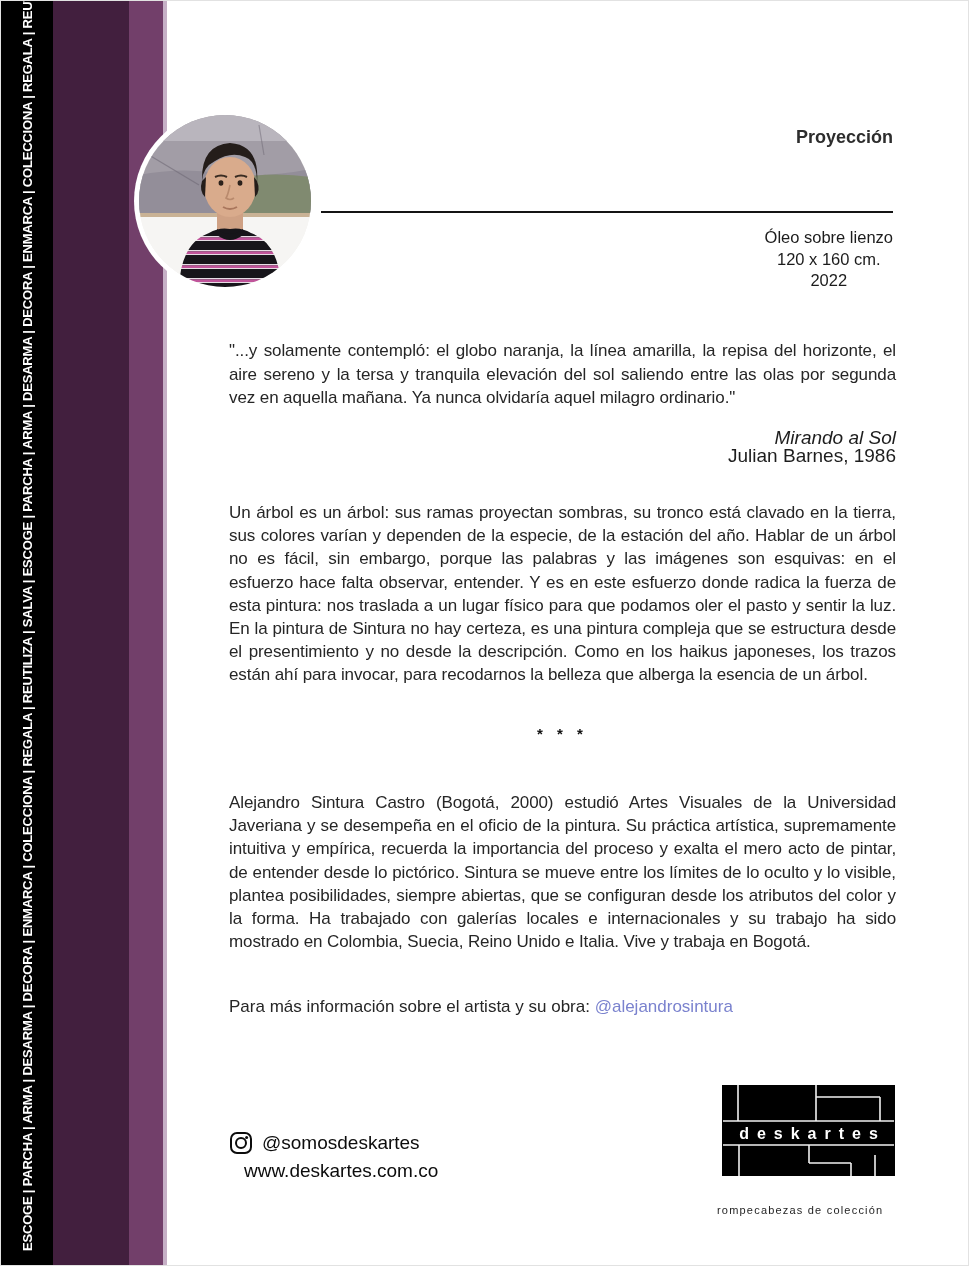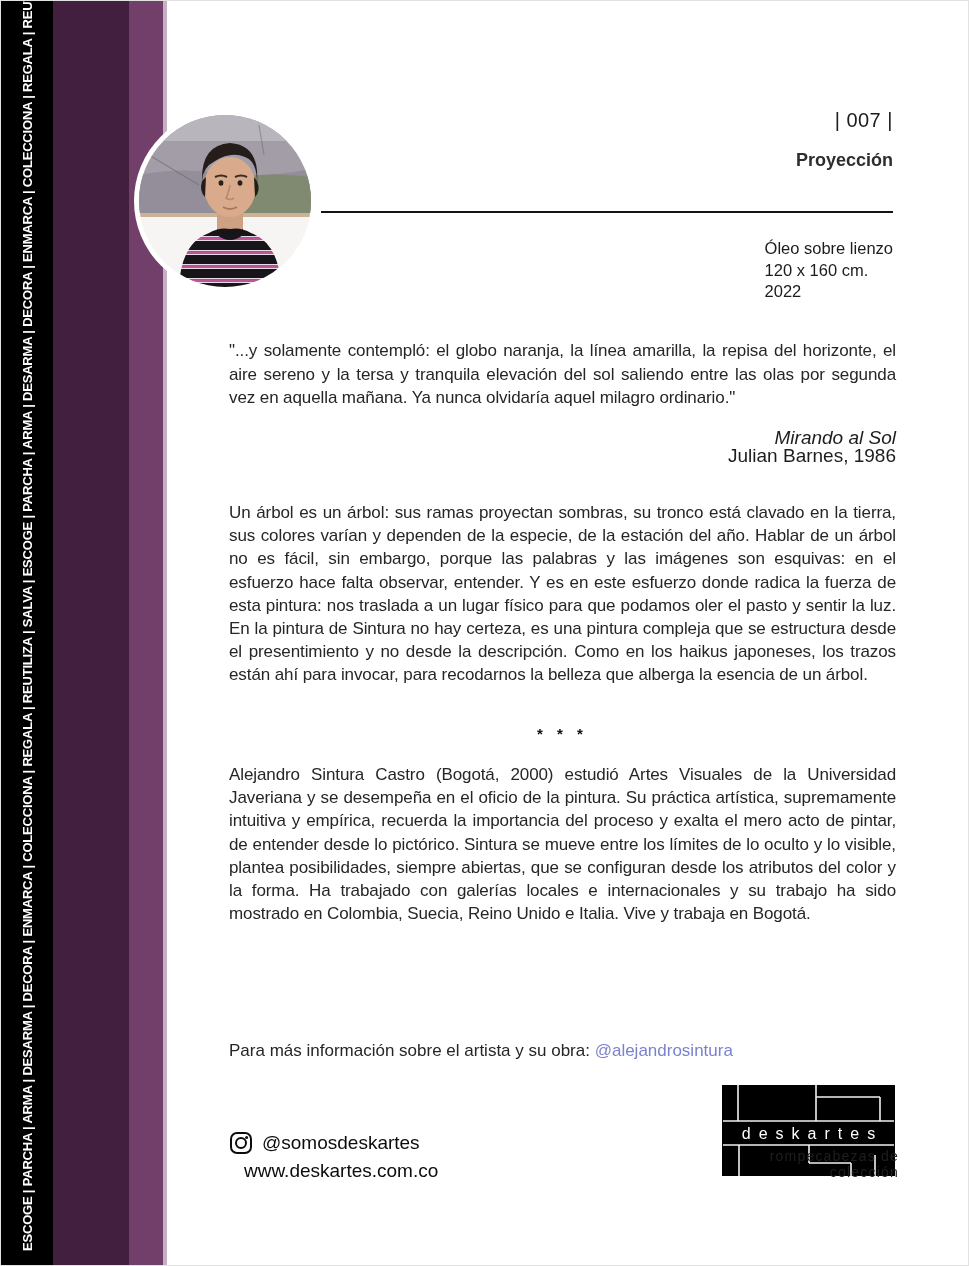--- a/index.html
+++ b/index.html
@@ -30,52 +30,52 @@
   .avatar{position:absolute;left:138px;top:114px;width:172px;height:172px;
     border-radius:50%;overflow:hidden;background:#f3f2f0;}
   .avatar svg{display:block;}
 
   
   .header{position:absolute;right:75px;top:108px;text-align:right;}
   .h-number{font-size:20px;color:#1c1c1c;letter-spacing:0.5px;}
   .h-name{font-size:29px;font-weight:700;color:#000;letter-spacing:0.2px;margin-top:4px;}
   .h-work{font-size:18px;color:#2d2d2d;margin-top:18px;font-weight:bold;}
   .rule{position:absolute;left:320px;right:75px;top:210px;height:2px;background:#141414;}
-  .meta{position:absolute;right:75px;top:226px;text-align:left;
-        font-size:16.5px;line-height:21.5px;color:#1c1c1c;margin-top:11px;}
+  .meta{position:absolute;right:75px;top:226px;text-align:center;
+        font-size:16.5px;line-height:21.5px;color:#1c1c1c;}
 
   
   .col{position:absolute;left:228px;width:667px;}
   .quote{top:338px;font-size:17px;line-height:23.5px;color:#262626;
          text-align:justify;letter-spacing:-0.1px;}
   .attrib{top:428px;text-align:right;font-size:19px;line-height:18px;color:#1d1d1d;}
   .attrib .it{font-style:italic;}
   .essay{top:500px;font-size:17px;line-height:23.2px;color:#262626;
          text-align:justify;letter-spacing:-0.1px;}
   .sep{top:724px;text-align:center;font-size:15px;font-weight:700;
        letter-spacing:5px;color:#111;}
-  .bio{top:762px;font-size:17px;line-height:23.2px;color:#262626;
+  .bio{top:790px;font-size:17px;line-height:23.2px;color:#262626;
        text-align:justify;letter-spacing:-0.1px;}
-  .info{top:996px;font-size:17px;color:#262626;margin-top:44px;}
+  .info{top:996px;font-size:17px;color:#262626;}
   .info a{color:#7a82ce;text-decoration:none;}
 
   
   .ig-row{position:absolute;left:228px;top:1130px;display:flex;align-items:center;gap:9px;}
   .ig-row .txt{font-size:19px;color:#0c0c0c;}
   .web{position:absolute;left:228px;top:1159px;font-size:19px;color:#0c0c0c;
        text-decoration:none;display:block;margin-left:15px;}
 
   
   .logo{position:absolute;left:721px;top:1084px;width:173px;height:91px;background:#000;}
   .logo svg{position:absolute;inset:0;}
   .logo-text{position:absolute;left:0;top:37px;width:100%;height:23px;line-height:23px;
-    text-align:center;color:#fff;font-size:16px;font-weight:400;
+    text-align:center;color:#fff;font-size:16px;font-weight:700;
     letter-spacing:8px;text-indent:8px;}
-  .tagline{position:absolute;left:716px;top:1147px;width:182px;text-align:right;
-    font-size:14px;letter-spacing:1.2px;color:#1f1f1f;}
+  .tagline{position:absolute;left:716px;top:1203px;width:182px;text-align:left;
+    font-size:11px;letter-spacing:1.2px;color:#1f1f1f;}
 </style>
 </head>
 <body>
 
 <div class="page">
 
   <div class="strip strip-dark"></div>
   <div class="strip strip-light"></div>
   <div class="strip strip-pale"></div>
   <div class="strip strip-black">
@@ -115,21 +115,20 @@
       <ellipse cx="101" cy="68" rx="2.4" ry="2.8" fill="#2b211b"></ellipse>
       <path d="M91 70 Q89 80 87 83 Q91 86 95 83" stroke="#b98a6d" stroke-width="1.6" fill="none"></path>
       <path d="M84 92 Q91 96 98 92" stroke="#a9765c" stroke-width="2" fill="none"></path>
 
       <path d="M40 172 Q42 128 70 118 Q80 112 91 114 Q102 112 112 118 Q140 128 142 172 Z" fill="url(#stripes)"></path>
       <path d="M78 114 Q91 124 104 114 L104 120 Q91 130 78 120 Z" fill="#17151a"></path>
     </svg>
   </div>
 
   <div class="header">
-    <div class="h-number">| 007 |</div>
     <div class="h-work">Proyección</div>
   </div>
   <div class="rule"></div>
   <div class="meta">
     <div>Óleo sobre lienzo</div>
     <div>120 x 160 cm.</div>
     <div>2022</div>
   </div>
 
   <p class="col quote" style="position:absolute;margin:0;">"...y solamente contempló: el globo naranja, la línea amarilla, la repisa del horizonte, el aire sereno y la tersa y tranquila elevación del sol saliendo entre las olas por segunda vez en aquella mañana. Ya nunca olvidaría aquel milagro ordinario."</p>

